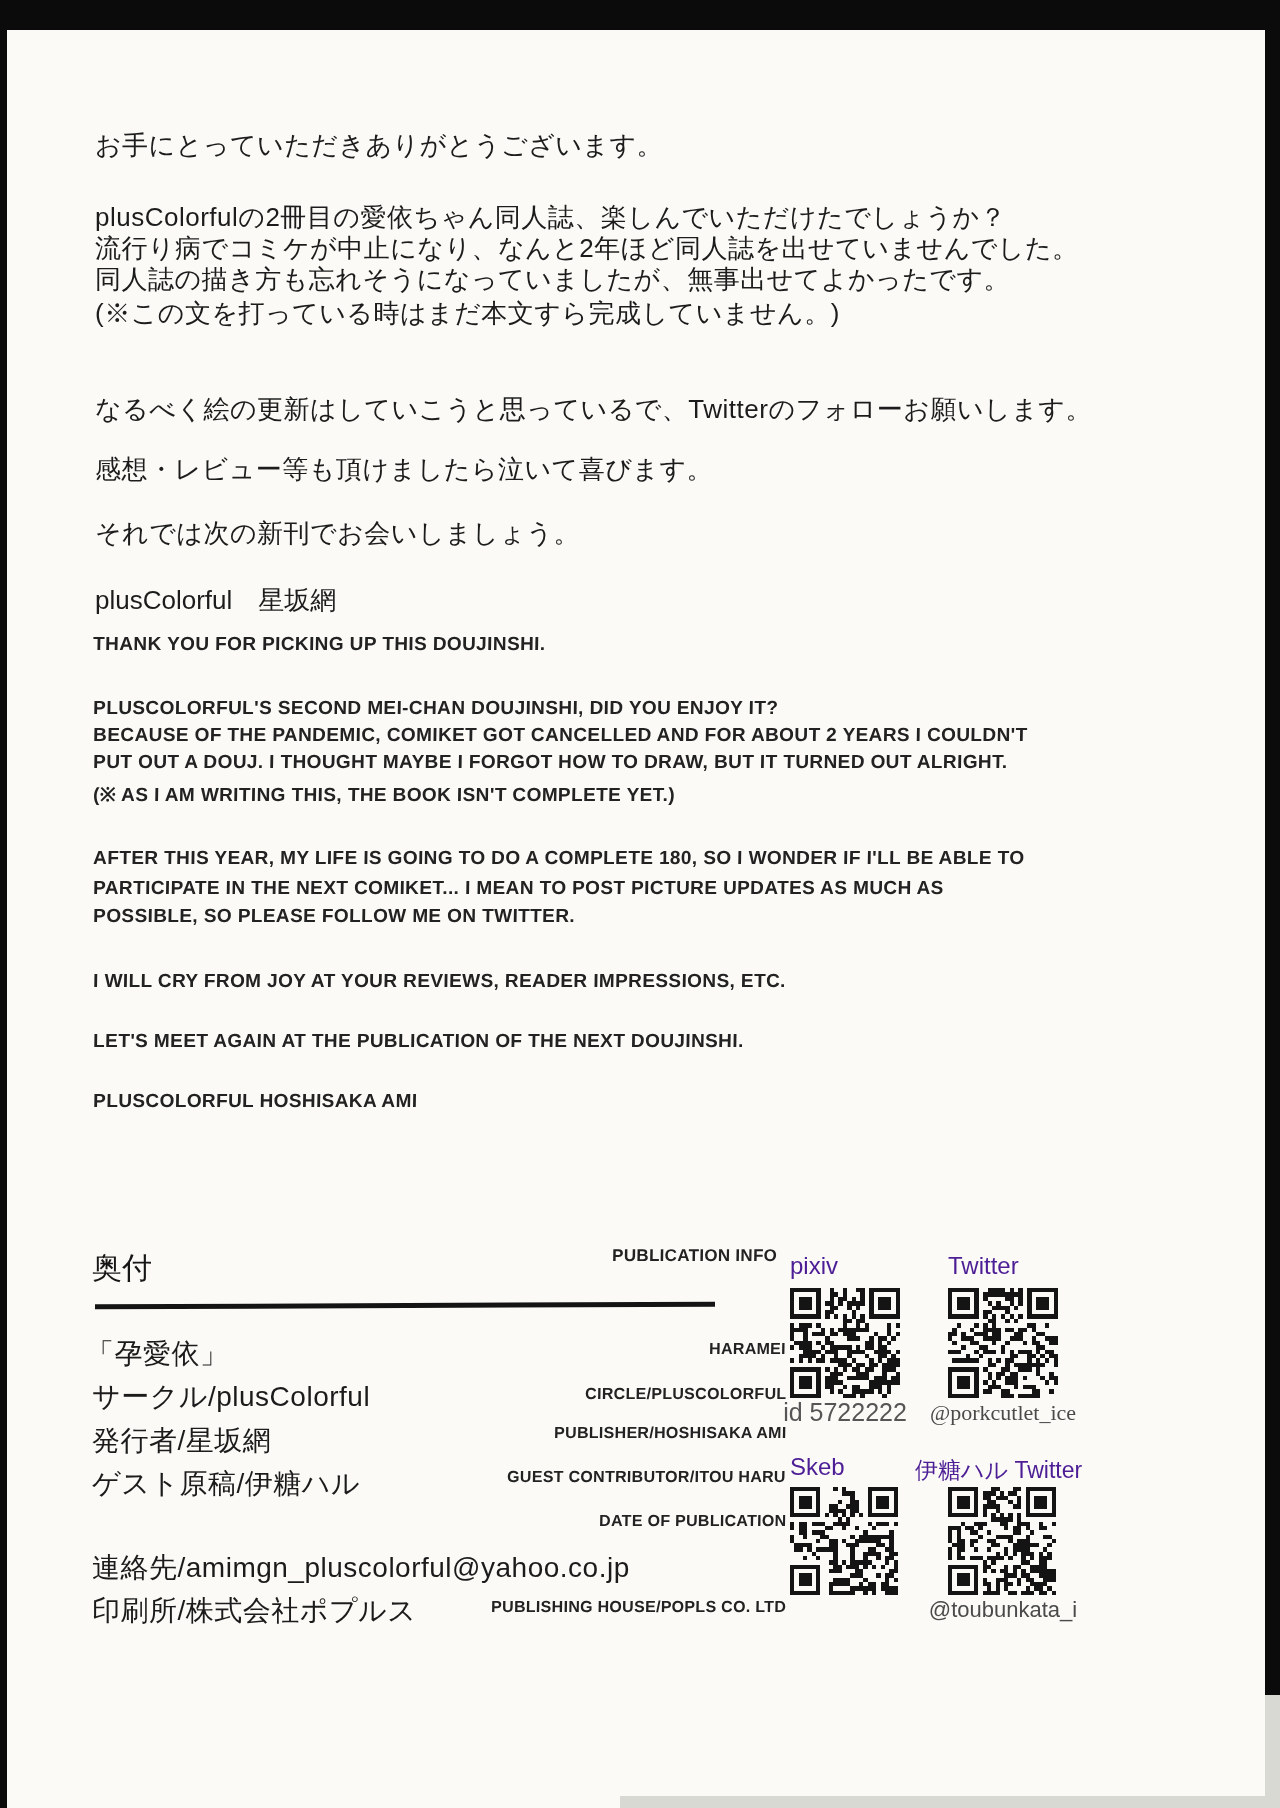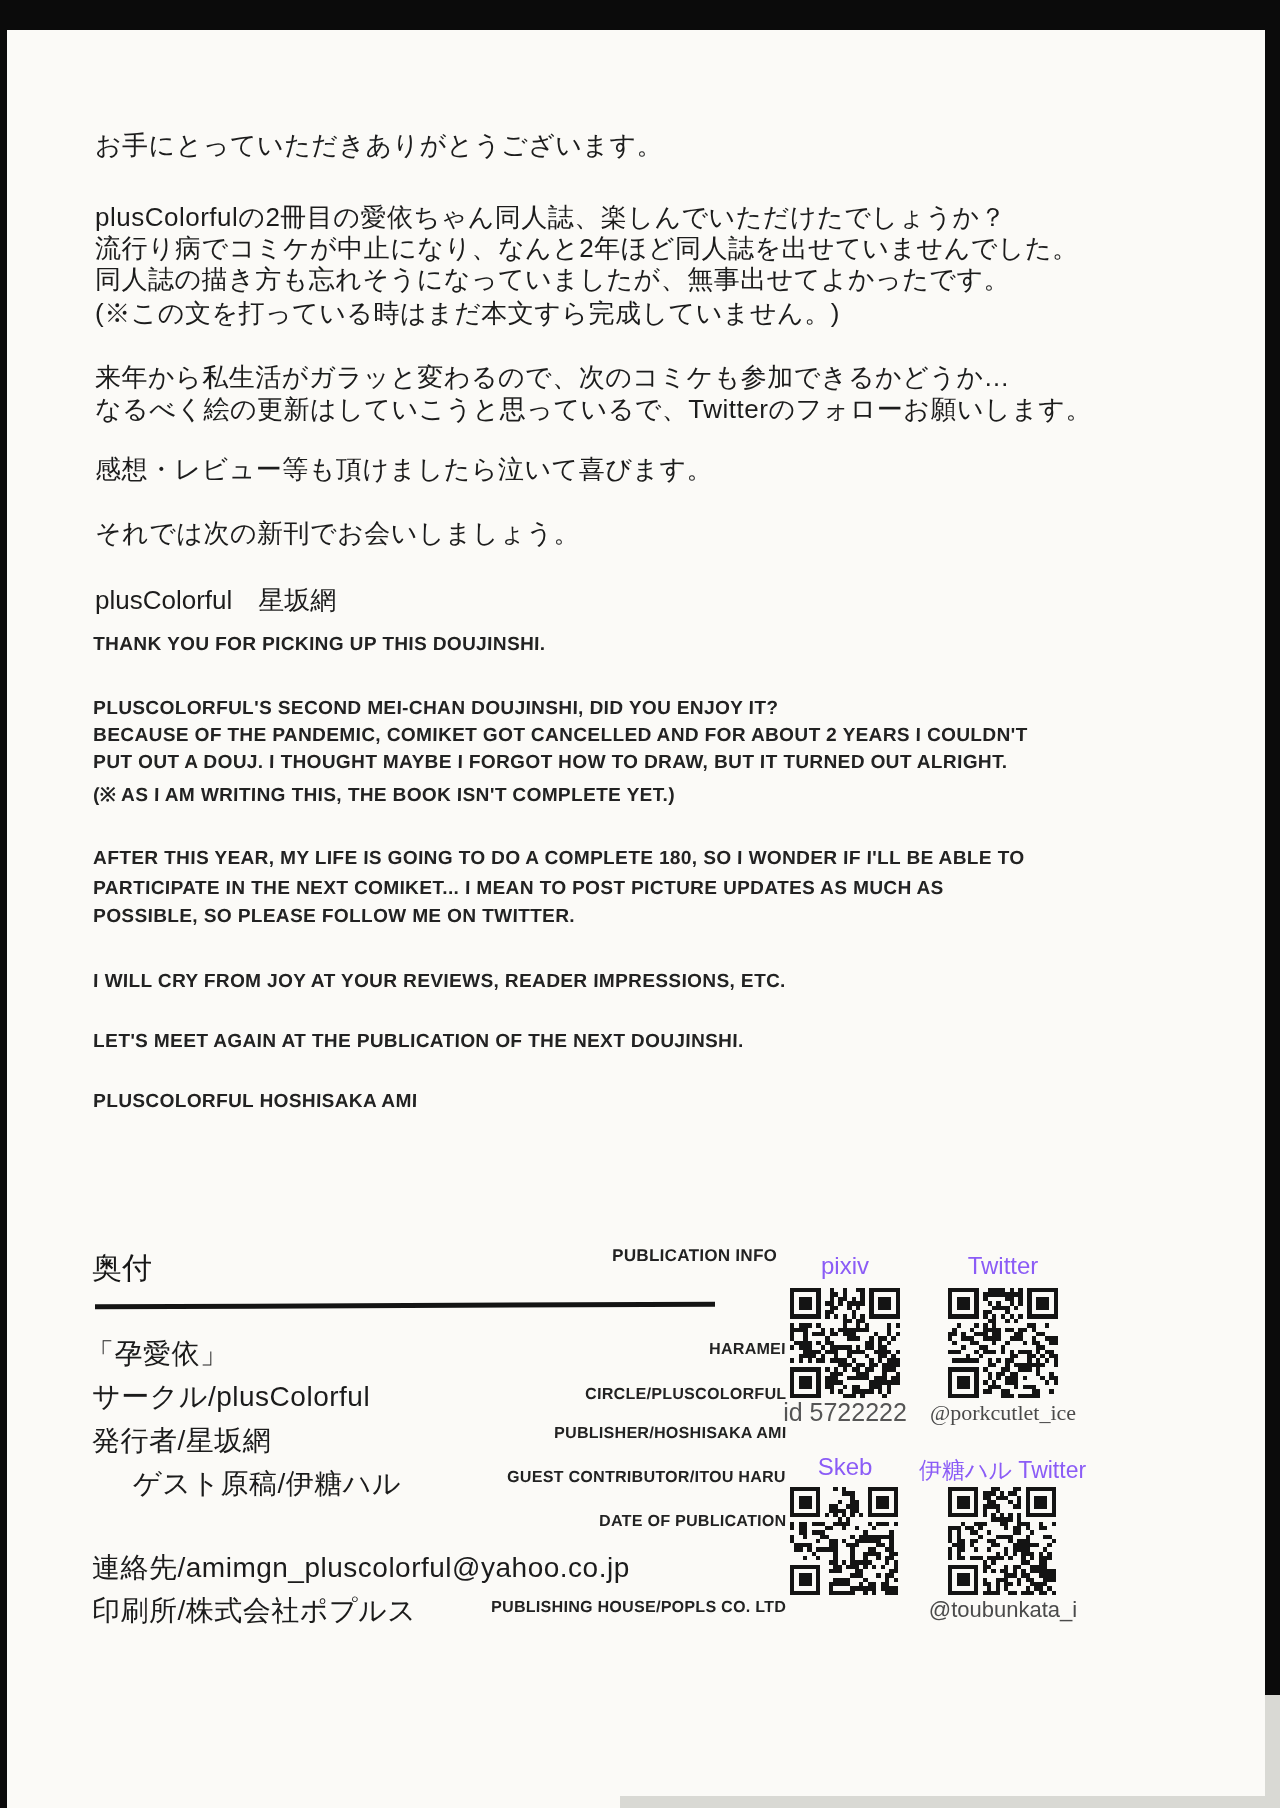--- a/index.html
+++ b/index.html
@@ -17,21 +17,21 @@
   .ja{font-size:26px;letter-spacing:0.5px;color:#1c1c1c;}
   .ja-sig{font-size:26px;color:#1c1c1c;}
   
   .en{font-size:19px;letter-spacing:0.4px;font-weight:bold;color:#222;transform:skewX(-1deg);transform-origin:left bottom;}
   .en-small{font-size:16px;letter-spacing:0.3px;font-weight:bold;color:#222;transform:skewX(-1deg);transform-origin:right bottom;}
   
   .colo-ja{font-size:28px;letter-spacing:0.5px;color:#1b1b1b;}
   .heading-ja{font-size:30px;color:#161616;}
   .divider{position:absolute;background:#141414;transform:rotate(-0.25deg);}
   
-  .qr-label{font-size:24px;color:#8b5cf6;text-align:center;font-weight:normal;}
+  .qr-label{font-size:24px;color:#4c1d95;text-align:left;font-weight:normal;}
   .qr-caption{font-size:22px;color:#4a4a4a;text-align:center;}
   .qr-caption-big{font-size:25px;color:#555;text-align:center;}
   .qr{position:absolute;}
   .qr svg{display:block;width:100%;height:100%;}
   
   .frame{position:absolute;background:#0b0b0b;}
   .frame-soft{position:absolute;background:#d9d9d4;}
 </style>
 </head>
 <body>
@@ -44,21 +44,20 @@
   <div class="frame-soft" style="left:1265px;top:1695px;width:15px;height:113px;"></div>
   <div class="frame-soft" style="left:620px;top:1796px;width:660px;height:12px;"></div>
 
   <div class="abs ja" style="left:95px;top:128px;">お手にとっていただきありがとうございます。</div>
 
   <div class="abs ja" style="left:95px;top:200px;">plusColorfulの2冊目の愛依ちゃん同人誌、楽しんでいただけたでしょうか？</div>
   <div class="abs ja" style="left:95px;top:231px;">流行り病でコミケが中止になり、なんと2年ほど同人誌を出せていませんでした。</div>
   <div class="abs ja" style="left:95px;top:262px;">同人誌の描き方も忘れそうになっていましたが、無事出せてよかったです。</div>
   <div class="abs ja" style="left:95px;top:296px;">(※この文を打っている時はまだ本文すら完成していません。)</div>
 
-  <div class="abs ja" style="left:95px;top:360px;">来年から私生活がガラッと変わるので、次のコミケも参加できるかどうか…</div>
   <div class="abs ja" style="left:95px;top:452px;">感想・レビュー等も頂けましたら泣いて喜びます。</div>
 
   <div class="abs ja" style="left:95px;top:392px;">なるべく絵の更新はしていこうと思っているで、Twitterのフォローお願いします。</div>
 
   <div class="abs ja" style="left:95px;top:516px;">それでは次の新刊でお会いしましょう。</div>
 
   <div class="abs ja-sig" style="left:95px;top:583px;">plusColorful　星坂網</div>
 
   <div class="abs en" style="left:93px;top:633px;">THANK YOU FOR PICKING UP THIS DOUJINSHI.</div>
 
@@ -77,21 +76,21 @@
 
   <div class="abs en" style="left:93px;top:1090px;">PLUSCOLORFUL HOSHISAKA AMI</div>
 
   <div class="abs heading-ja" style="left:92px;top:1248px;">奥付</div>
   <div class="abs en-small" style="left:612px;top:1246px;font-size:17px;">PUBLICATION INFO</div>
   <div class="divider" style="left:95px;top:1303px;width:620px;height:5px;"></div>
 
   <div class="abs colo-ja" style="left:86px;top:1335px;">「孕愛依」</div>
   <div class="abs colo-ja" style="left:92px;top:1378px;">サークル/plusColorful</div>
   <div class="abs colo-ja" style="left:92px;top:1422px;">発行者/星坂網</div>
-  <div class="abs colo-ja" style="left:92px;top:1465px;margin-left:41px;">ゲスト原稿/伊糖ハル</div>
+  <div class="abs colo-ja" style="left:92px;top:1465px;">ゲスト原稿/伊糖ハル</div>
   <div class="abs colo-ja" style="left:92px;top:1549px;">連絡先/amimgn_pluscolorful@yahoo.co.jp</div>
   <div class="abs colo-ja" style="left:92px;top:1592px;">印刷所/株式会社ポプルス</div>
 
   <div class="abs en-small" style="right:503px;top:1340px;">HARAMEI</div>
   <div class="abs en-small" style="right:503px;top:1385px;">CIRCLE/PLUSCOLORFUL</div>
   <div class="abs en-small" style="right:503px;top:1424px;">PUBLISHER/HOSHISAKA AMI</div>
   <div class="abs en-small" style="right:503px;top:1468px;">GUEST CONTRIBUTOR/ITOU HARU</div>
   <div class="abs en-small" style="right:503px;top:1512px;">DATE OF PUBLICATION</div>
   <div class="abs en-small" style="right:503px;top:1598px;">PUBLISHING HOUSE/POPLS CO. LTD</div>
 

